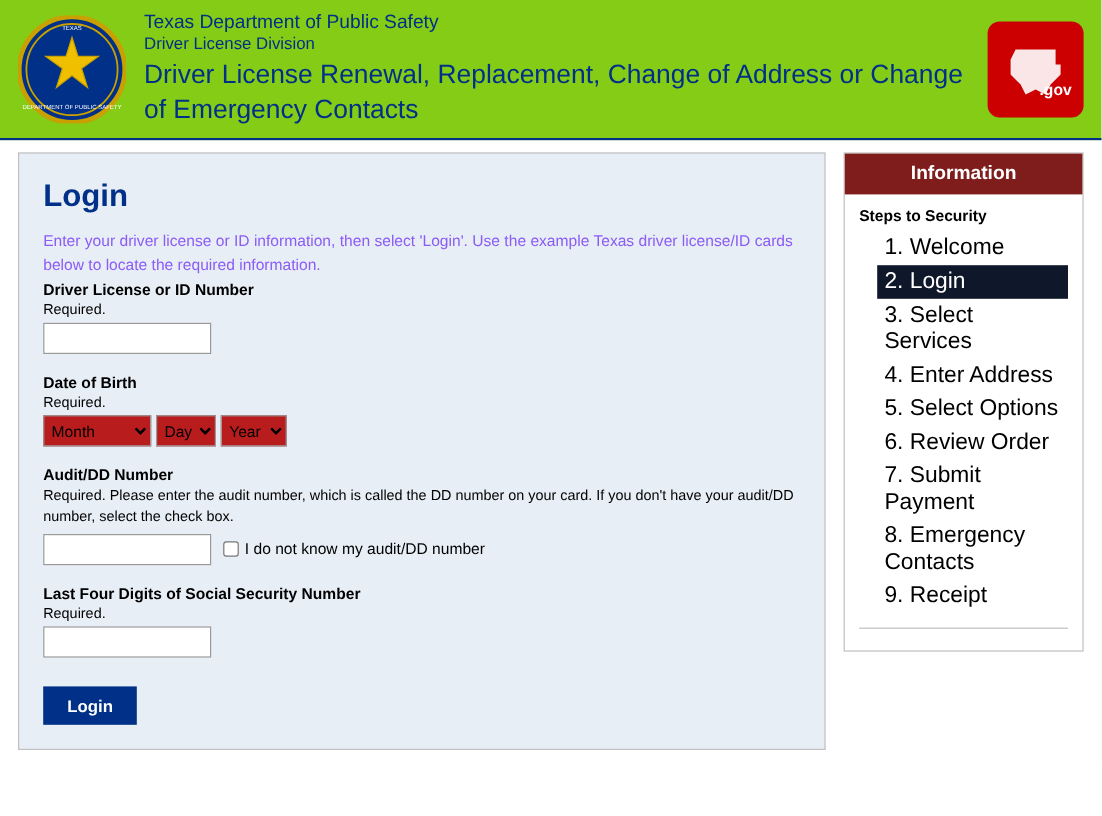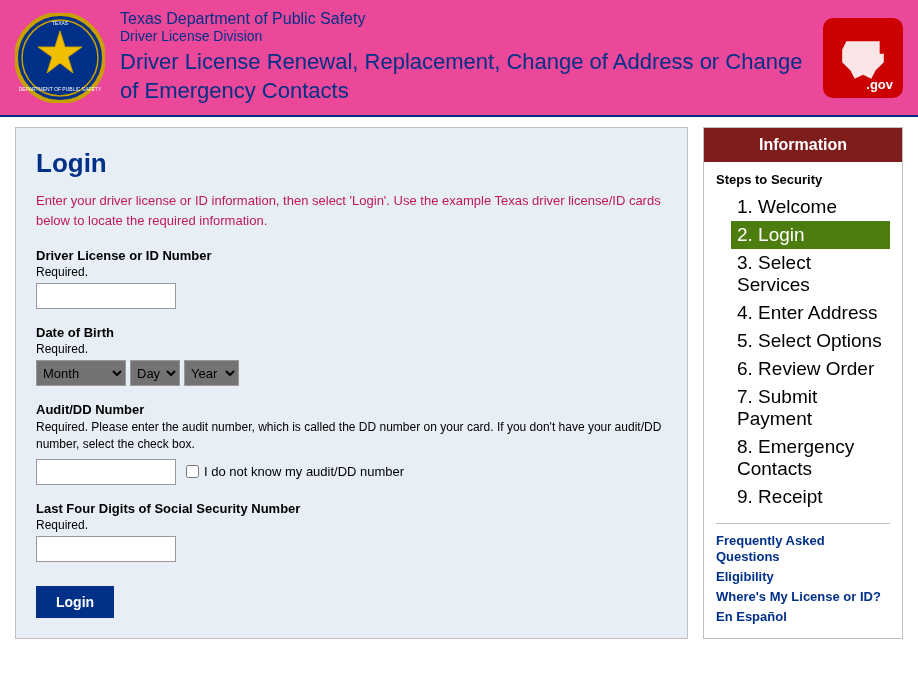--- a/index.html
+++ b/index.html
@@ -7,21 +7,21 @@
       font-family: Arial, Helvetica, sans-serif;
       font-size: 14px;
       background: #fff;
       color: #000;
     }
     
     .header {
       display: flex;
       align-items: center;
       padding: 10px 15px;
-      background: #ec4899;
+      background: #84cc16;
       border-bottom: 2px solid #003087;
     }
     .header-logo {
       width: 90px;
       height: 90px;
       margin-right: 15px;
       flex-shrink: 0;
     }
     .header-text {
       flex: 1;
@@ -54,21 +54,21 @@
       justify-content: center;
       flex-shrink: 0;
       margin-left: 10px;
       position: relative;
     }
     .gov-badge .gov-text {
       color: #fff;
       font-size: 13px;
       font-weight: bold;
       position: absolute;
-      bottom: 6px;
+      bottom: 16px;
       right: 10px;
     }
     
     .main-container {
       display: flex;
       padding: 10px 15px;
       gap: 15px;
       background: #fff;
     }
     
@@ -80,22 +80,22 @@
     }
     .login-title {
       font-size: 26px;
       color: #003087;
       font-weight: bold;
       margin-bottom: 12px;
       border-bottom: none;
     }
     .intro-text {
       font-size: 13px;
-      color: #be185d;
-      margin-bottom: 18px;
+      color: #8b5cf6;
+      margin-bottom: 4px;
       line-height: 1.5;
     }
     .form-group {
       margin-bottom: 16px;
     }
     .form-label {
       font-size: 13px;
       font-weight: bold;
       color: #000;
       display: block;
@@ -117,21 +117,21 @@
     }
     .dob-selects {
       display: flex;
       gap: 4px;
       align-items: center;
     }
     .dob-selects select {
       height: 26px;
       border: 1px solid #999;
       font-size: 13px;
-      background: #737373;
+      background: #b91c1c;
       padding: 2px 2px;
     }
     .audit-description {
       font-size: 12px;
       color: #000;
       margin-bottom: 6px;
       line-height: 1.4;
     }
     .audit-row {
       display: flex;
@@ -201,21 +201,21 @@
       margin-bottom: 12px;
     }
     .steps-list li {
       font-size: 19px;
       color: #000;
       padding: 3px 6px;
       cursor: pointer;
       margin-left: 15px;
     }
     .steps-list li.active {
-      background: #4d7c0f;
+      background: #0f172a;
       color: #fff;
     }
     .sidebar-divider {
       border: none;
       border-top: 1px solid #c0c0c0;
       margin: 8px 0;
     }
     .sidebar-links {
       list-style: none;
       padding: 0;
@@ -330,23 +330,17 @@
             <li class="active">2. Login</li>
             <li>3. Select Services</li>
             <li>4. Enter Address</li>
             <li>5. Select Options</li>
             <li>6. Review Order</li>
             <li>7. Submit Payment</li>
             <li>8. Emergency Contacts</li>
             <li>9. Receipt</li>
           </ul>
         <hr class="sidebar-divider">
-        <ul class="sidebar-links" id="sidebar-links">
-            <li><a href="#">Frequently Asked Questions</a></li>
-            <li><a href="#">Eligibility</a></li>
-            <li><a href="#">Where's My License or ID?</a></li>
-            <li><a href="#">En Español</a></li>
-          </ul>
       </div>
     </div>
   </div>
 
 </div>
 
 </body></html>

